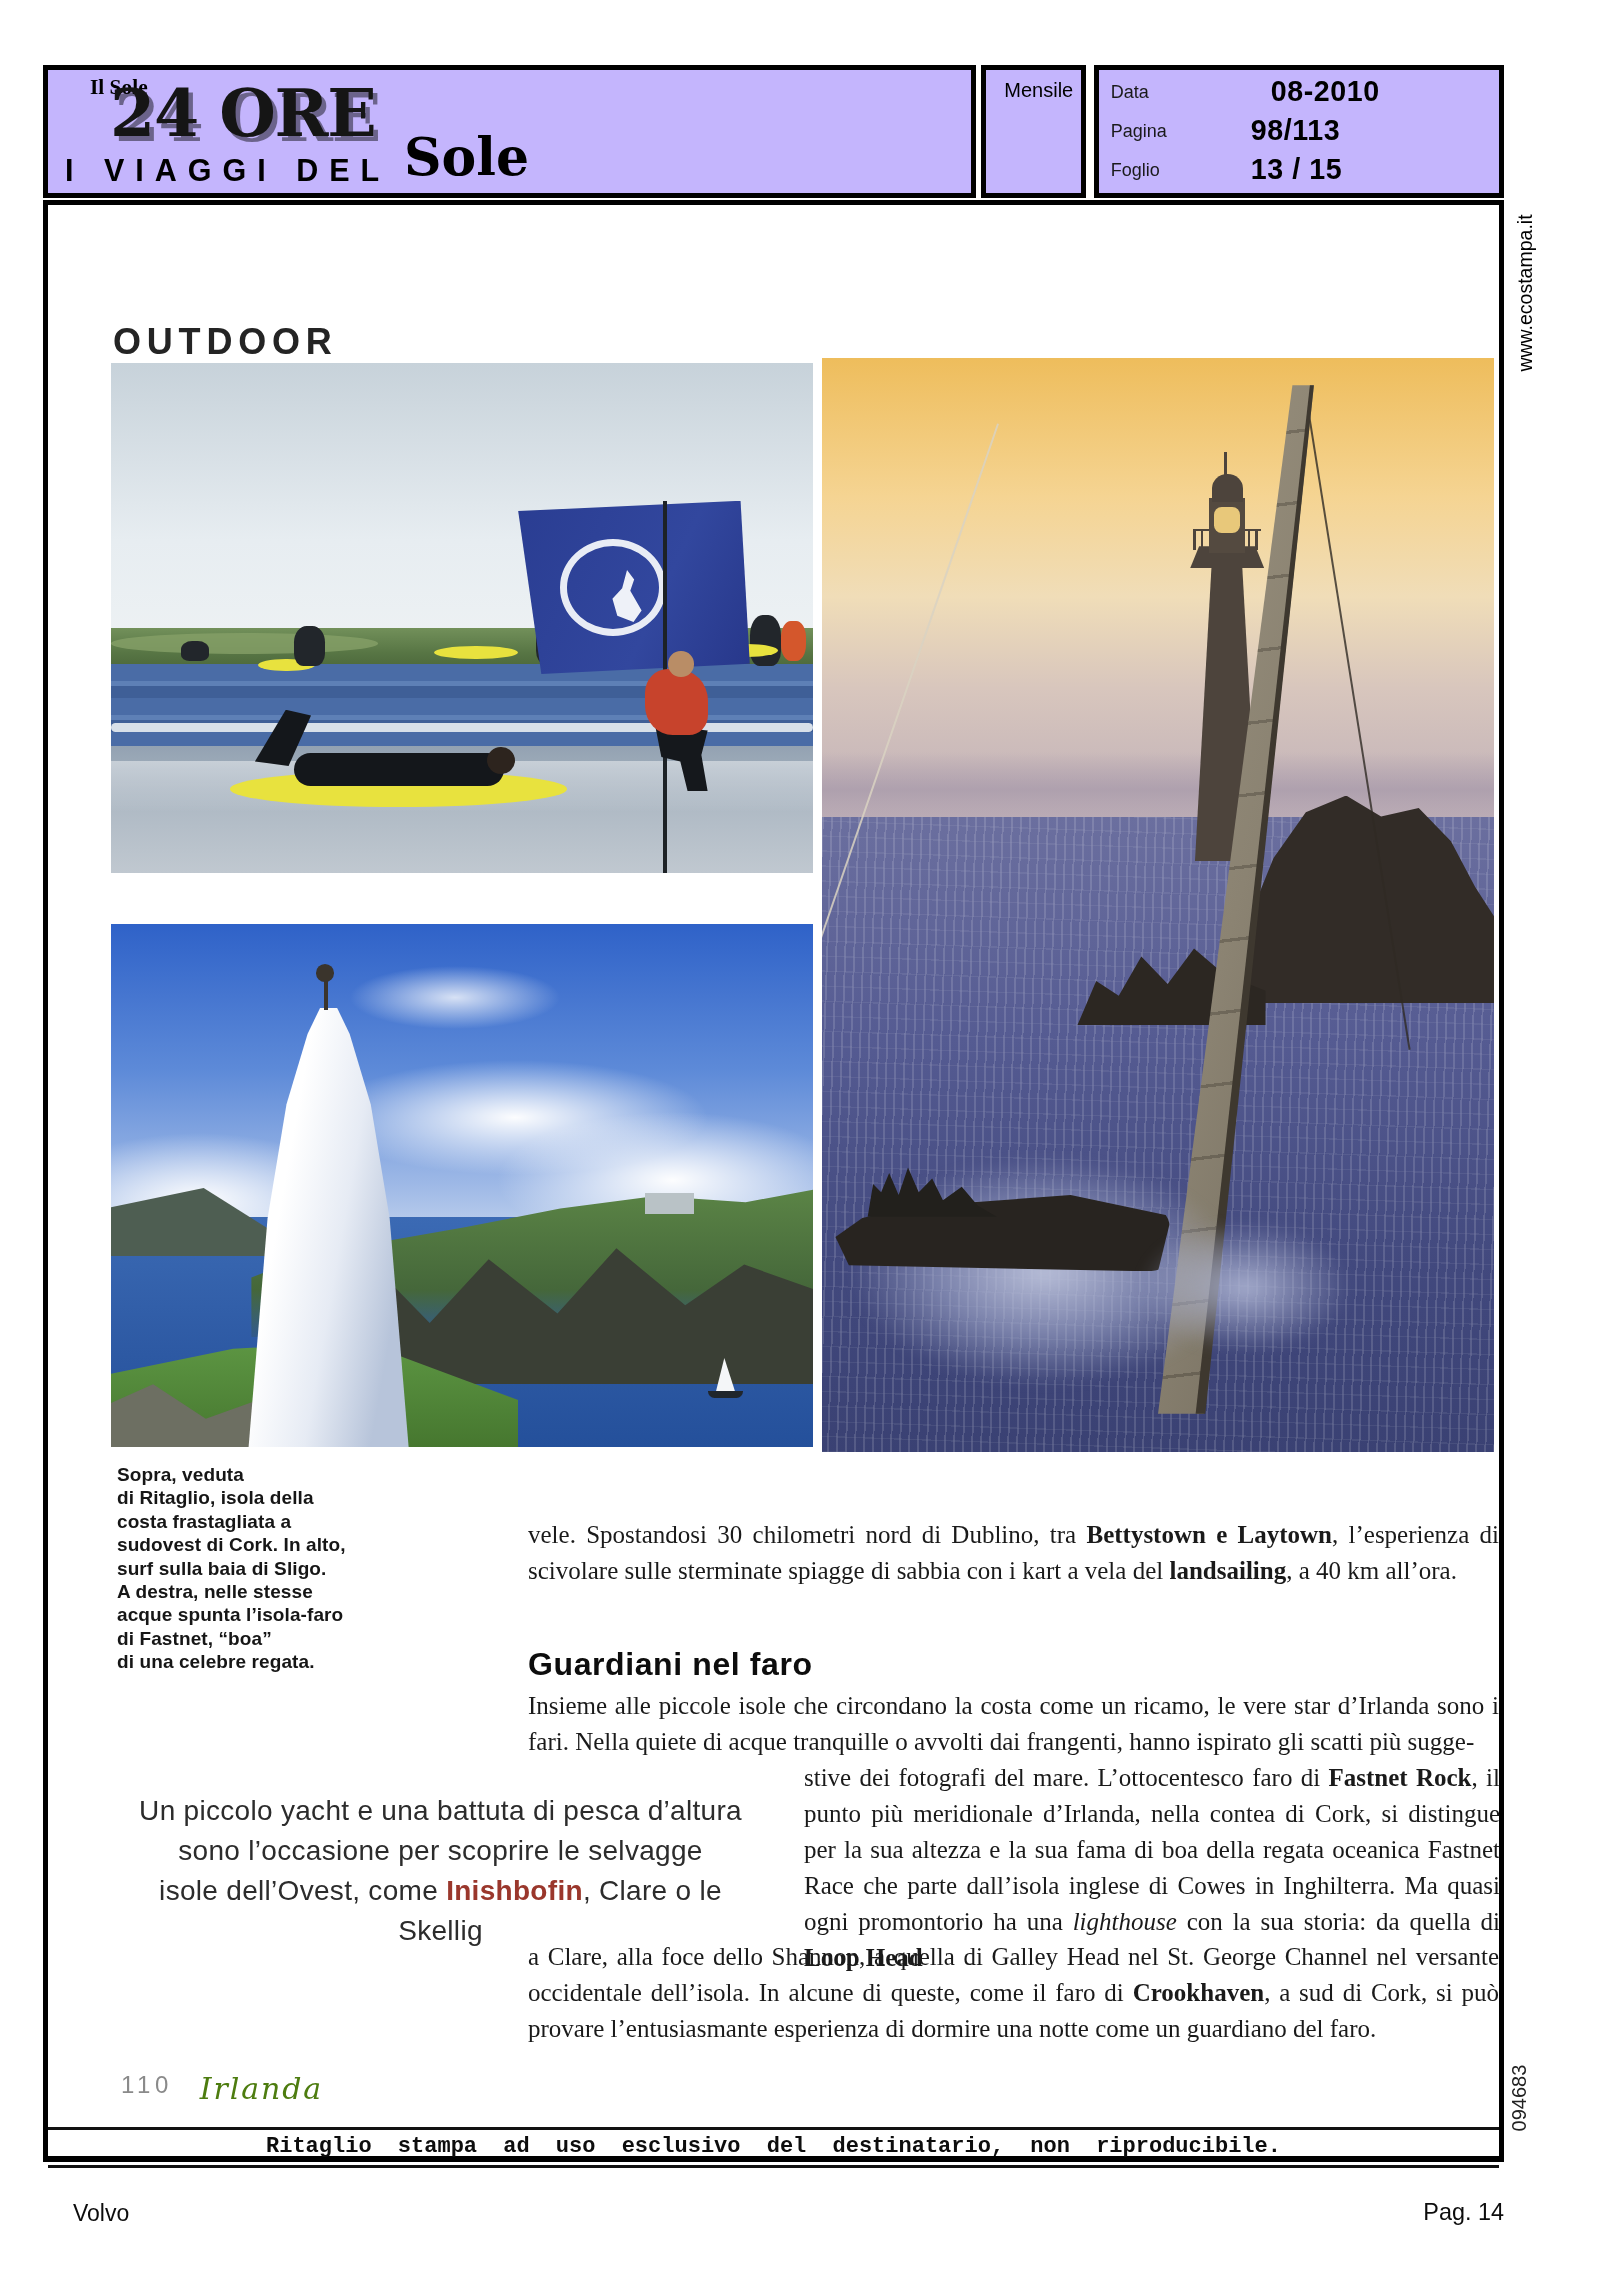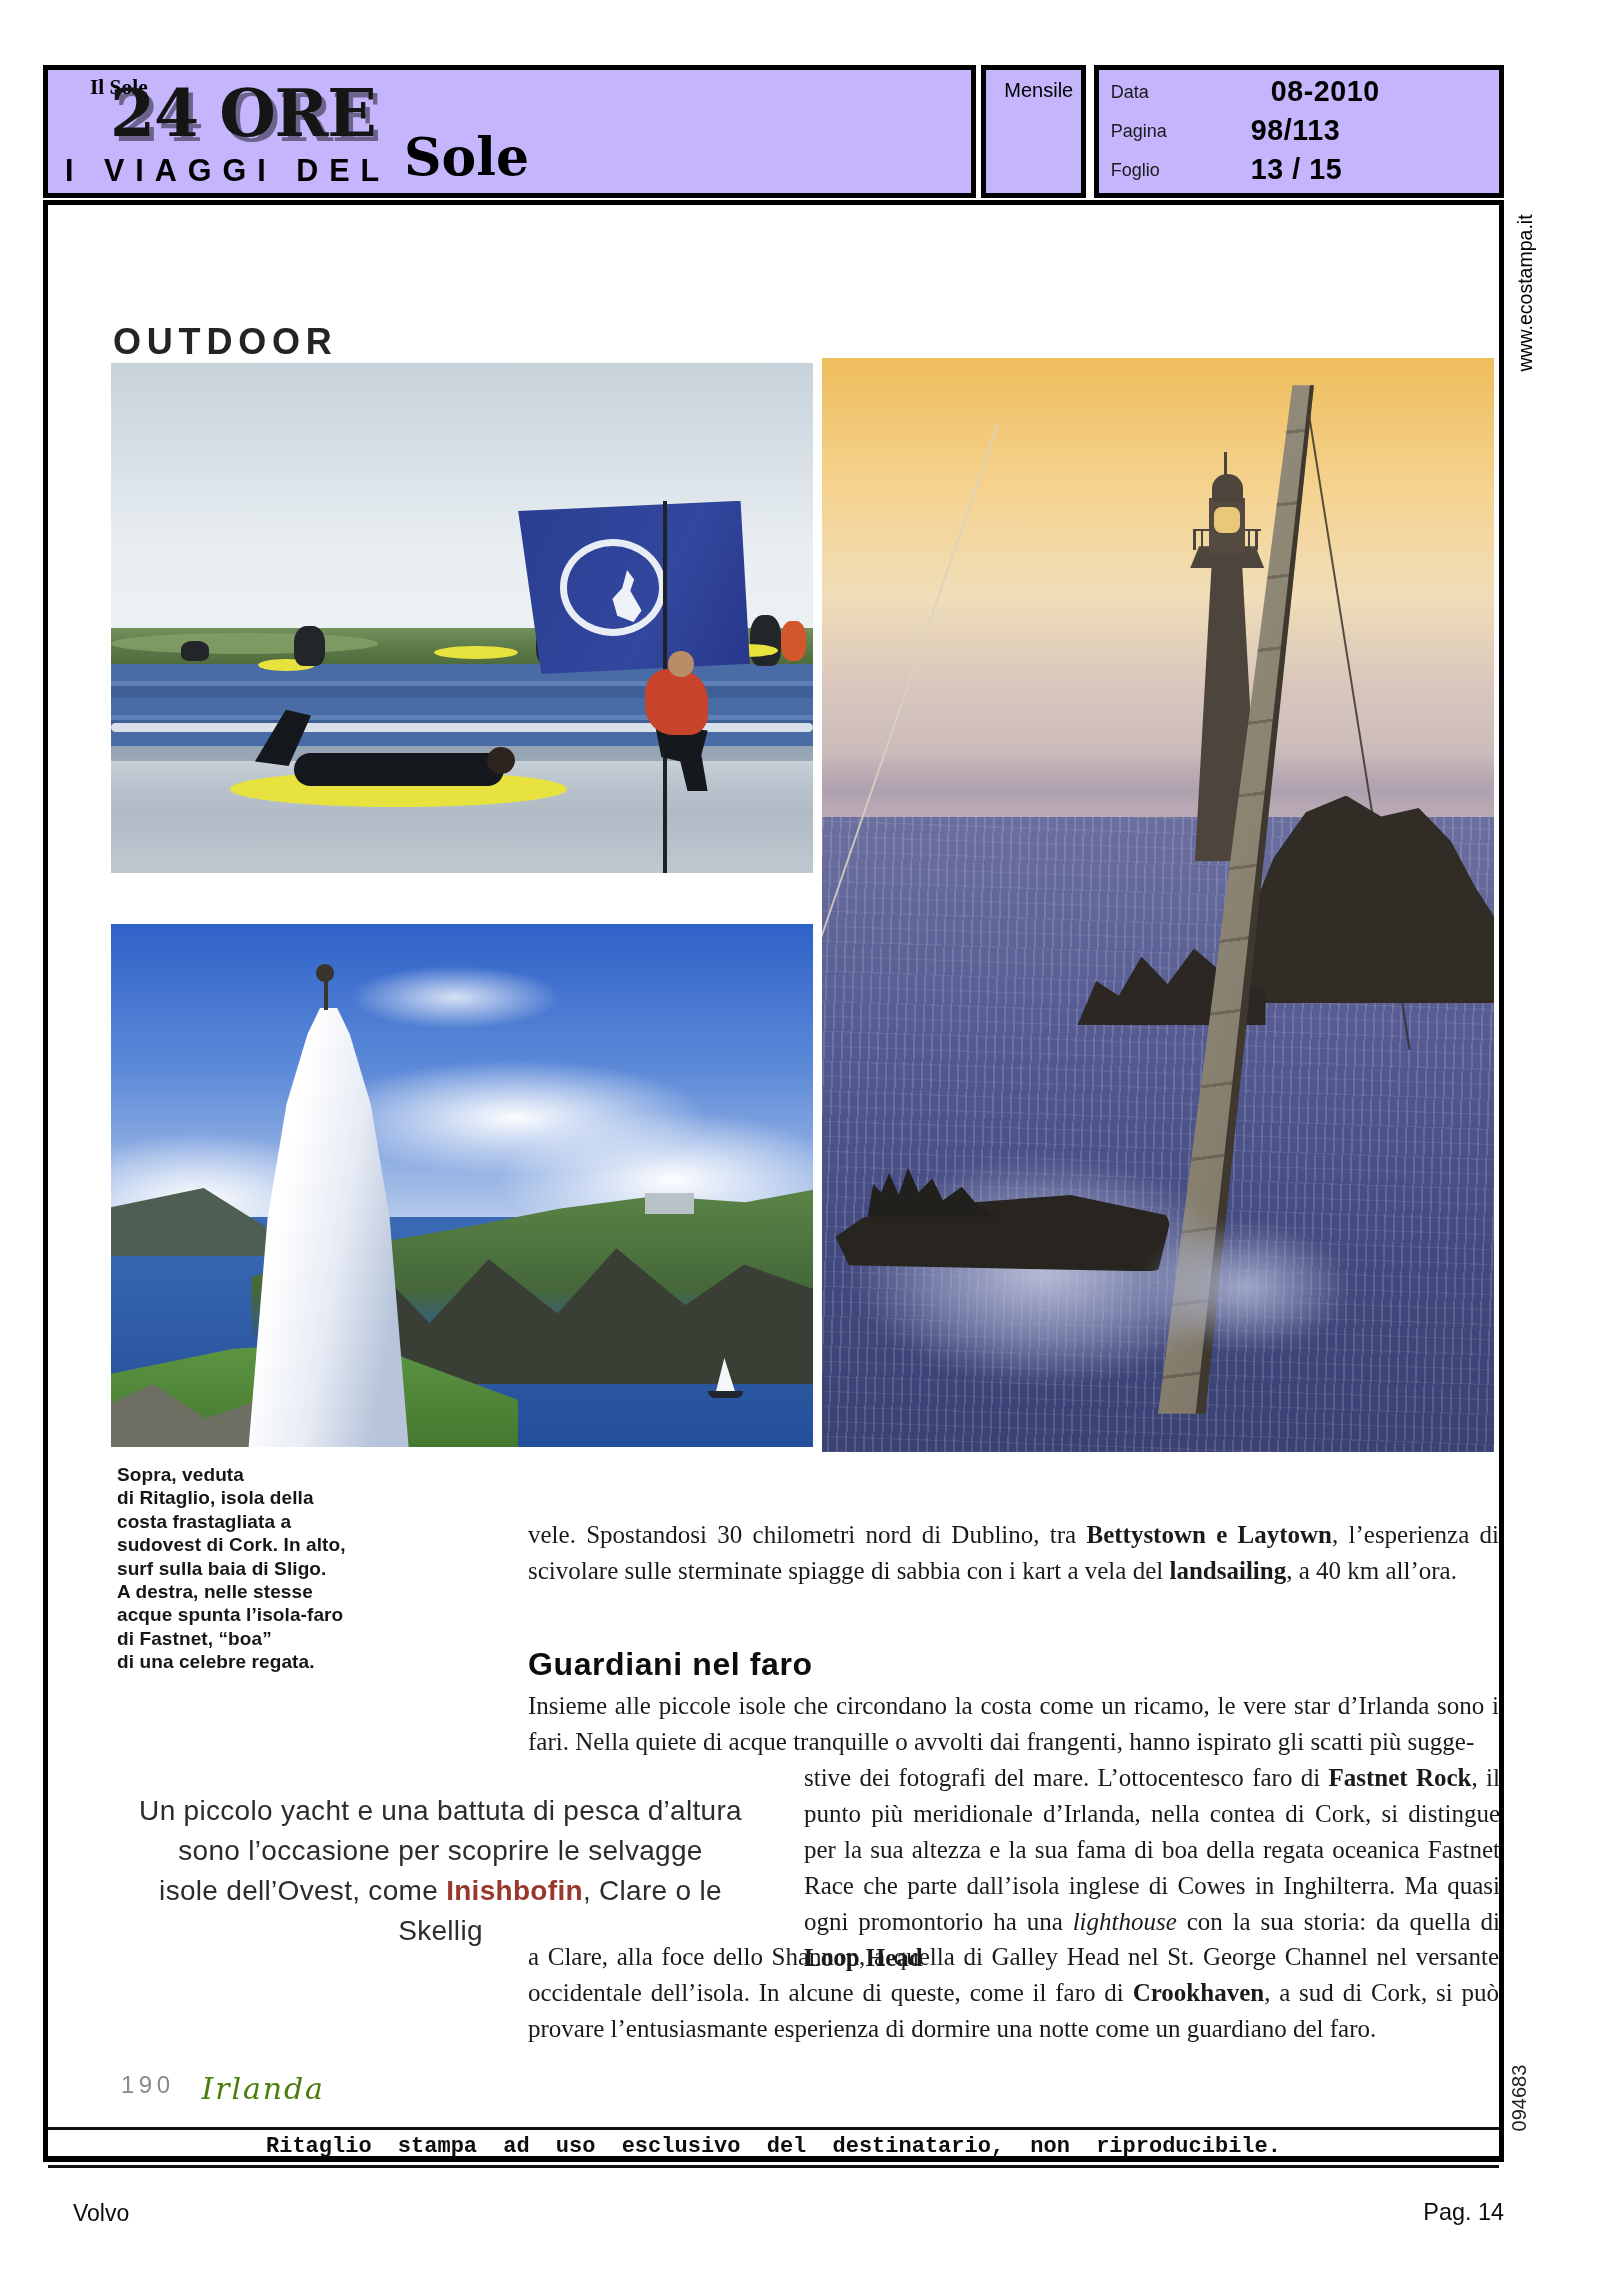--- a/index.html
+++ b/index.html
@@ -309,21 +309,21 @@
     <p class="serif-par" id="seg-b"><span>stive dei fotografi del mare. L’ottocentesco faro di </span><span class="b">Fastnet Rock</span><span>, il punto più meridionale d’Irlanda, nella contea di Cork, si distingue per la sua altezza e la sua fama di boa della regata oceanica Fastnet Race che parte dall’isola inglese di Cowes in Inghilterra. Ma quasi ogni promontorio ha una </span><span class="i">lighthouse</span><span> con la sua storia: da quella di </span><span class="b">Loop Head</span></p>
     <p class="serif-par" id="seg-c"><span>a Clare, alla foce dello Shannon, a quella di Galley Head nel St. George Channel nel versante occidentale dell’isola. In alcune di queste, come il faro di </span><span class="b">Crookhaven</span><span>, a sud di Cork, si può provare l’entusiasmante esperienza di dormire una notte come un guardiano del faro.</span></p>
 
     <div id="pullquote">
       <div>Un piccolo yacht e una battuta di pesca d’altura</div>
       <div>sono l’occasione per scoprire le selvagge</div>
       <div><span>isole dell’Ovest, come </span><span class="b" style="color: rgb(154, 55, 44);">Inishbofin</span><span>, Clare o le Skellig</span></div>
     </div>
 
     <div id="folio">
-      <span id="folio-num">190</span>
+      <span id="folio-num">110</span>
       <span id="folio-topic">Irlanda</span>
     </div>
 
     <div id="rule-bottom"></div>
     <div id="disclaimer">Ritaglio  stampa  ad  uso esclusivo  del  destinatario,  non  riproducibile.</div>
     <div id="rule-bottom2"></div>
   </div>
 
   <div id="advertiser">Volvo</div>
   <div id="pageref">Pag. 14</div>

